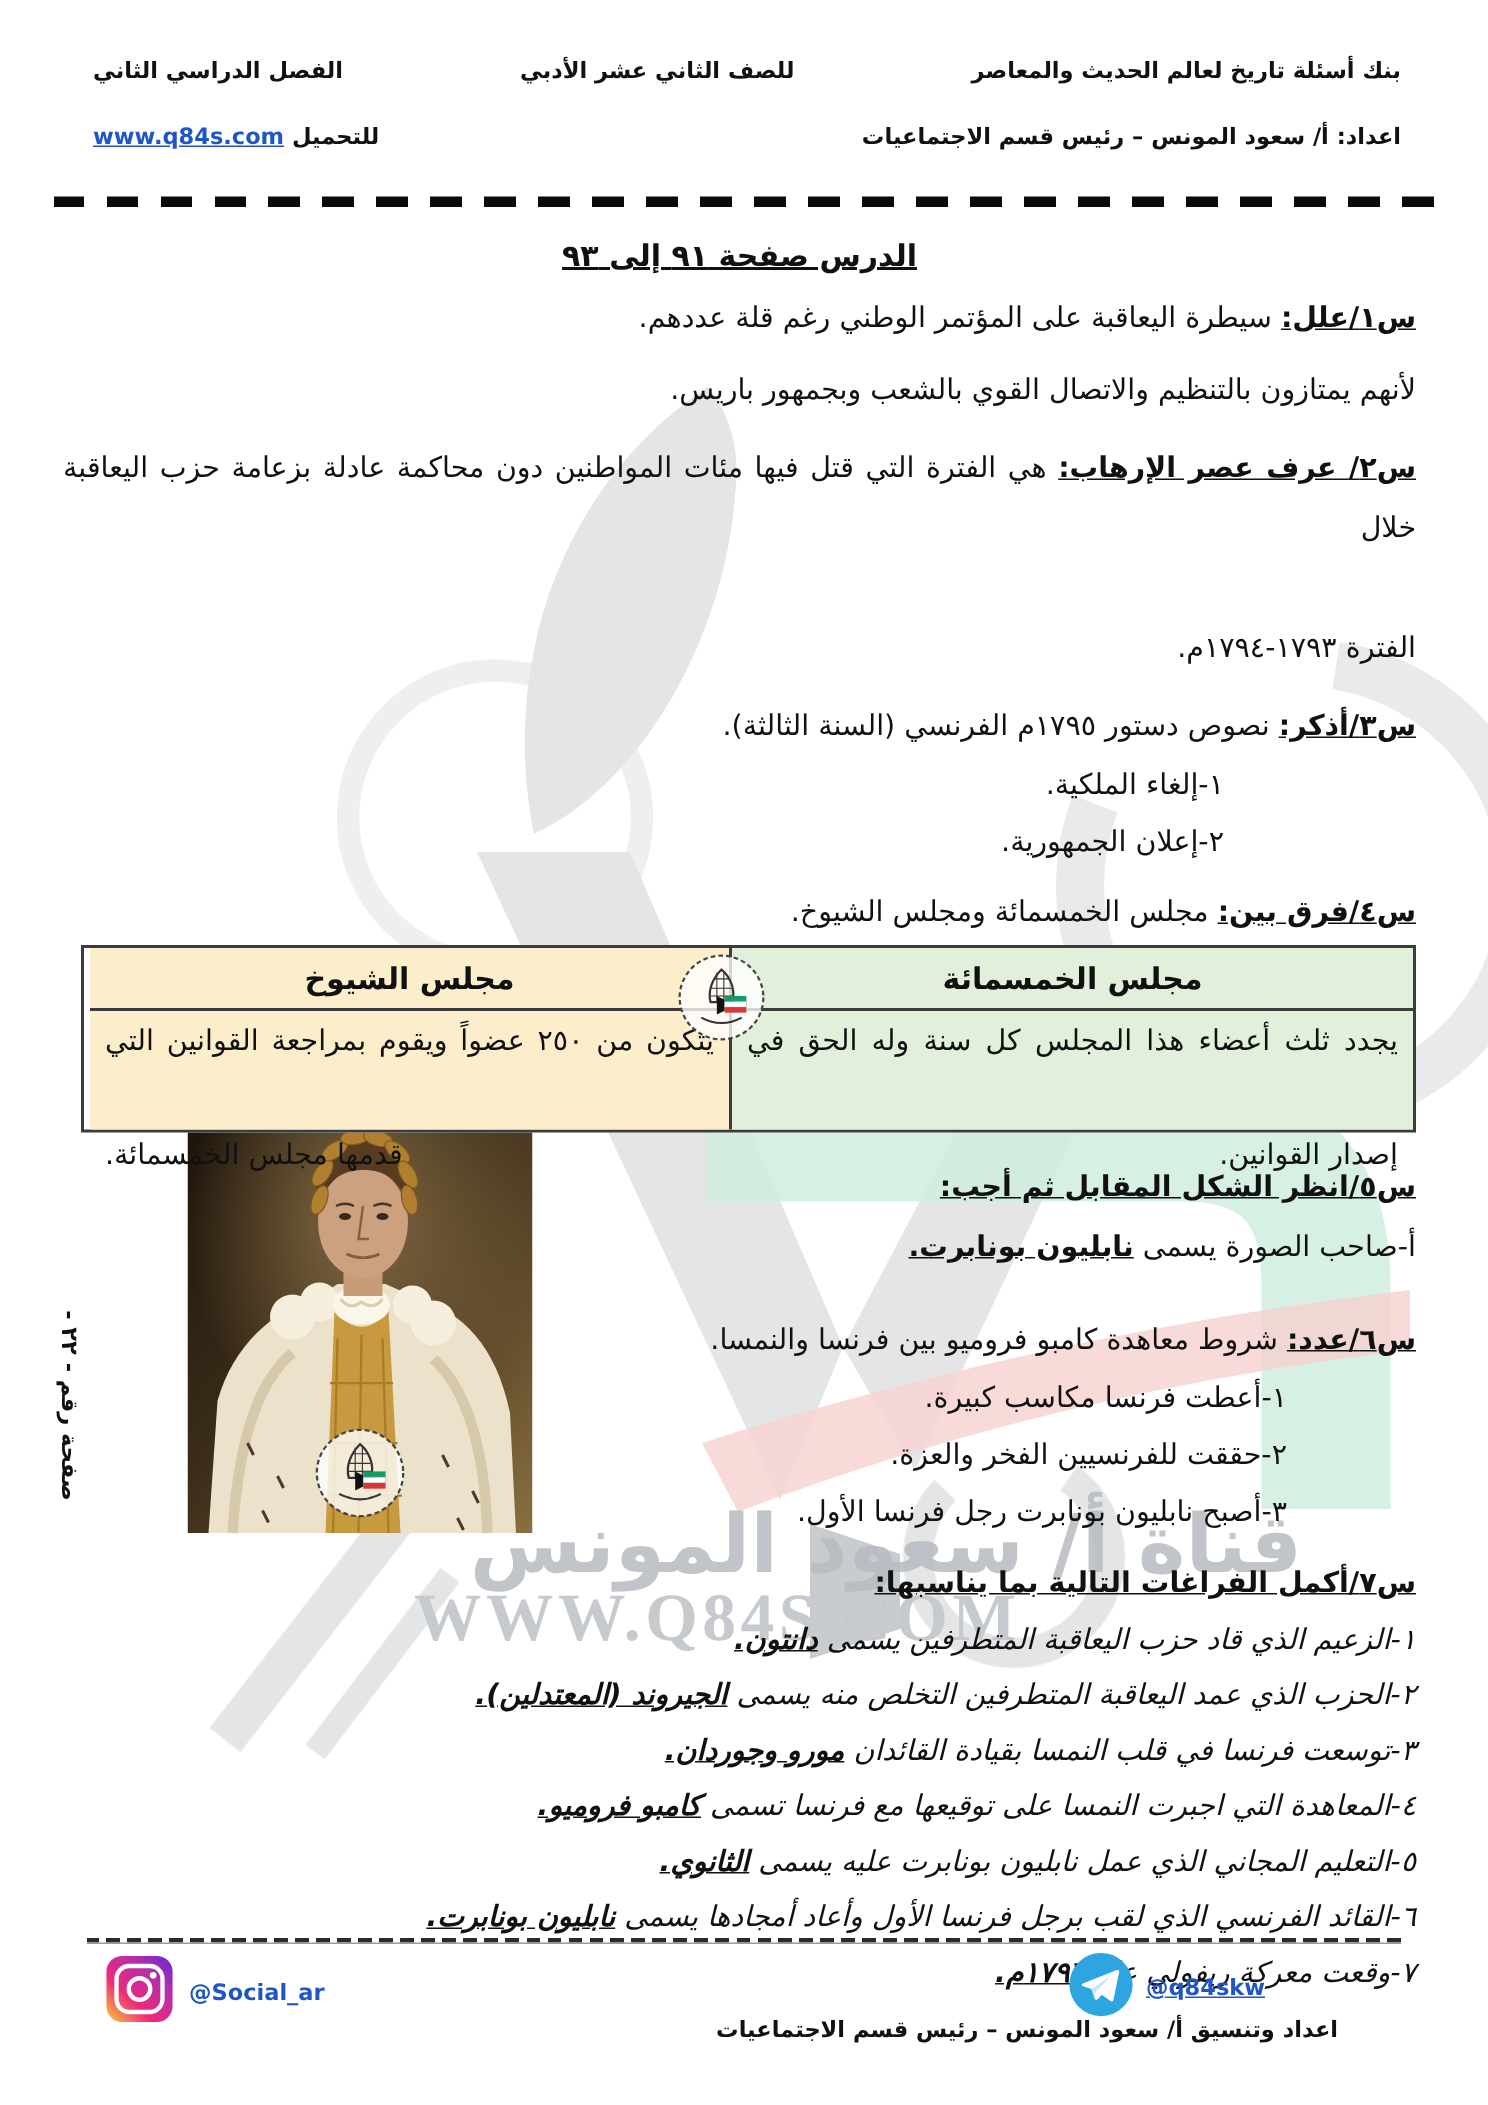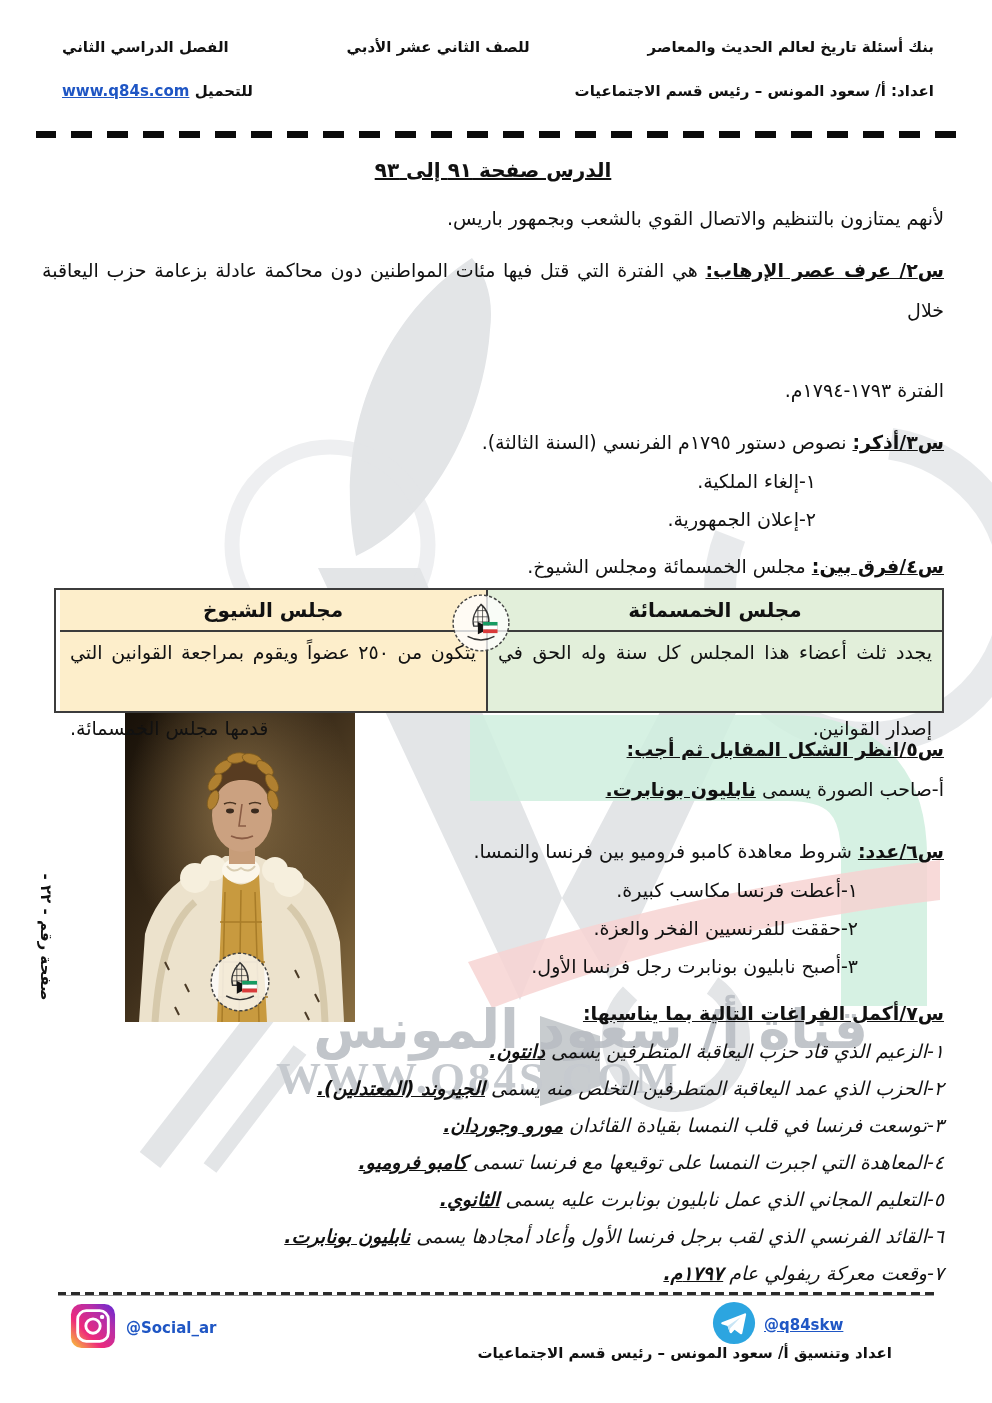--- a/index.html
+++ b/index.html
@@ -107,20 +107,22 @@
         <span>للتحميل</span>
         <span class="link">www.q84s.com</span>
       </span>
     </div>
   </div>
   <div class="dash-top"></div>
 
   <div class="main">
     <div class="title-line"><span class="u">الدرس صفحة ٩١ إلى ٩٣</span></div>
 
+    <p class="line mt2">
+      <span class="qlabel">س١/علل:</span> <span>سيطرة اليعاقبة على المؤتمر الوطني رغم قلة عددهم.</span></p>
     <p class="line mt8">لأنهم يمتازون بالتنظيم والاتصال القوي بالشعب وبجمهور باريس.</p>
 
     <p class="line mt12 jline">
       <span class="qlabel">س٢/ عرف عصر الإرهاب:</span> <span>هي الفترة التي قتل فيها مئات المواطنين دون محاكمة عادلة بزعامة حزب اليعاقبة خلال</span></p>
     <p class="line">الفترة ١٧٩٣-١٧٩٤م.</p>
 
     <p class="line mt12">
       <span class="qlabel">س٣/أذكر:</span> <span>نصوص دستور ١٧٩٥م الفرنسي (السنة الثالثة).</span></p>
     <p class="line lh38 ind128">١-إلغاء الملكية.</p>
     <p class="line lh38 ind128">٢-إعلان الجمهورية.</p>

